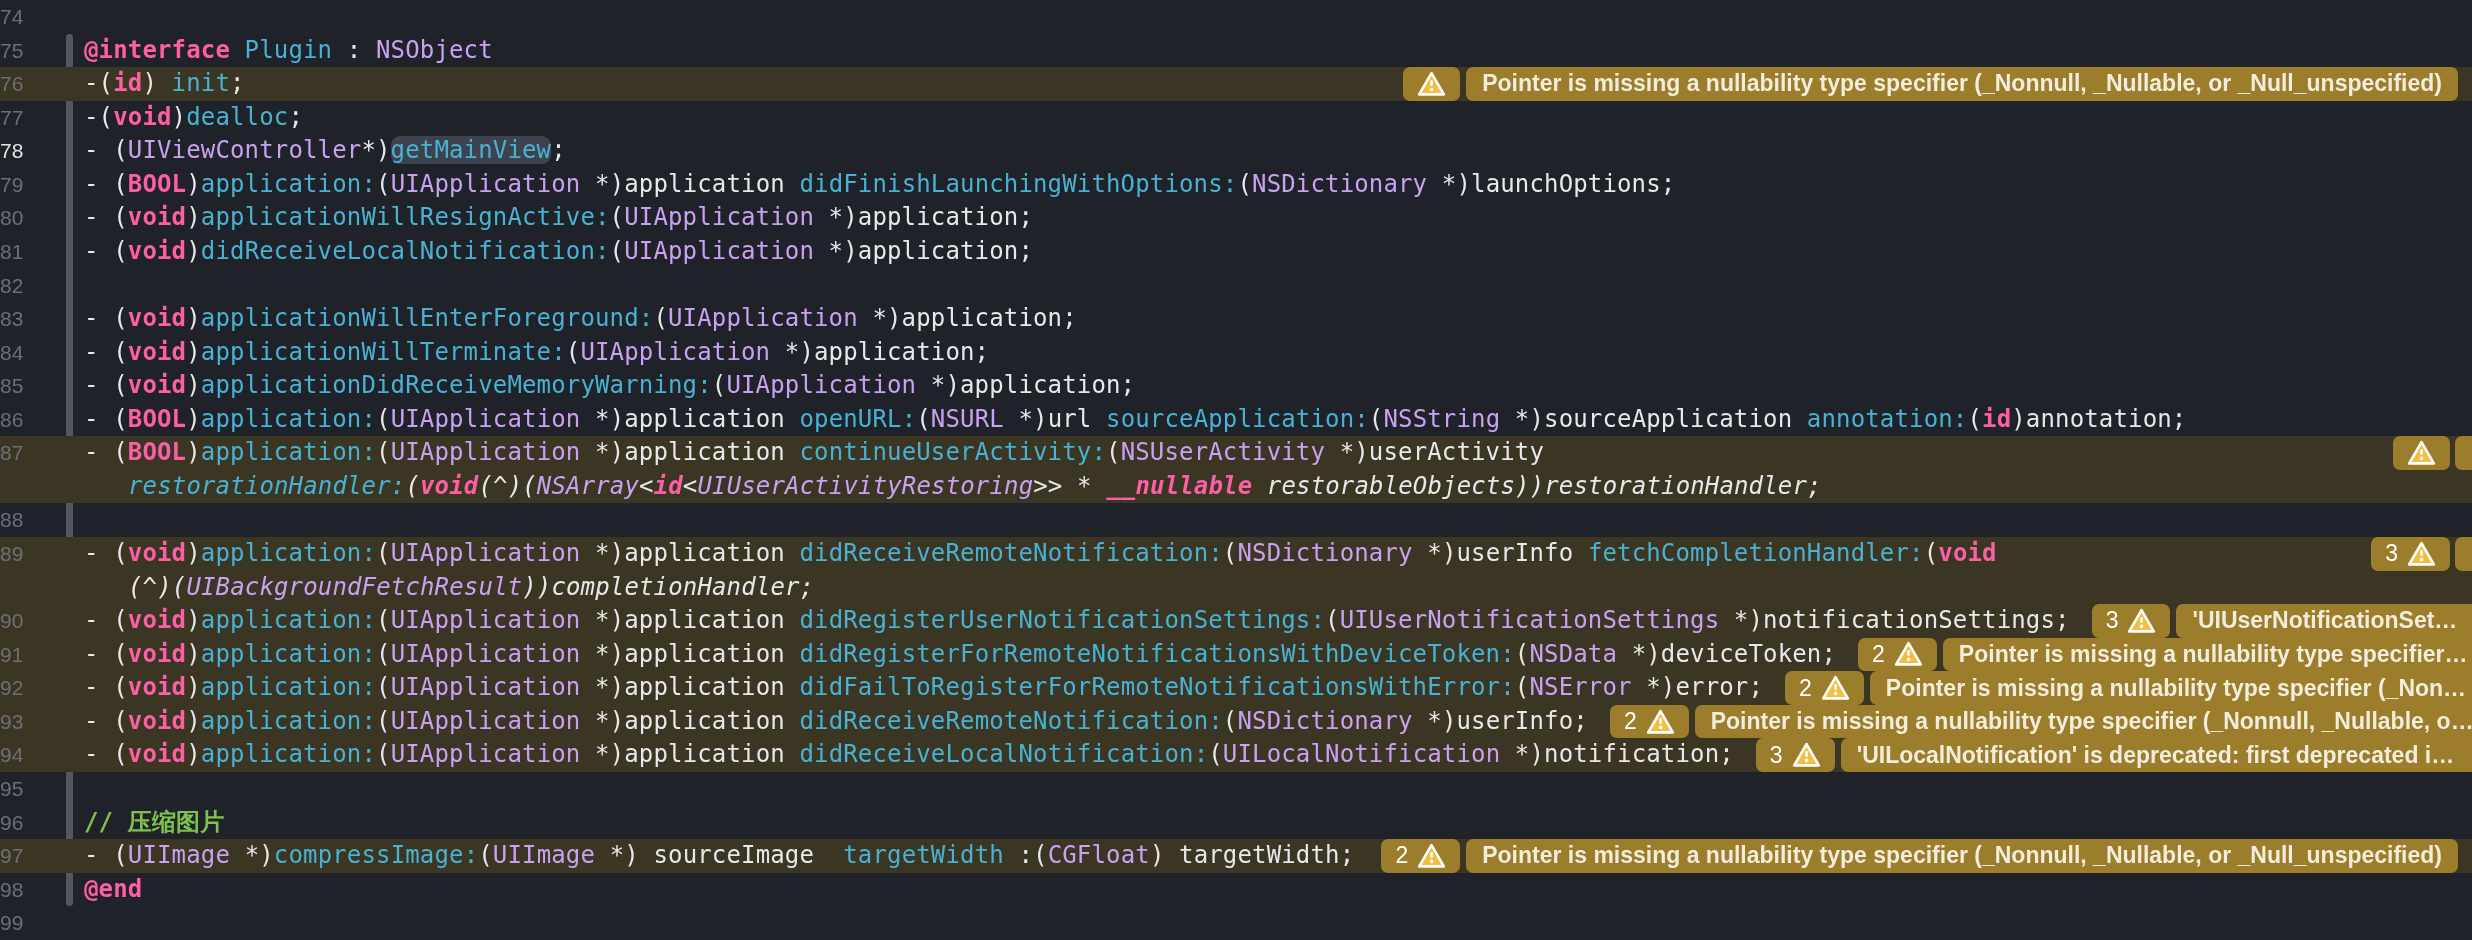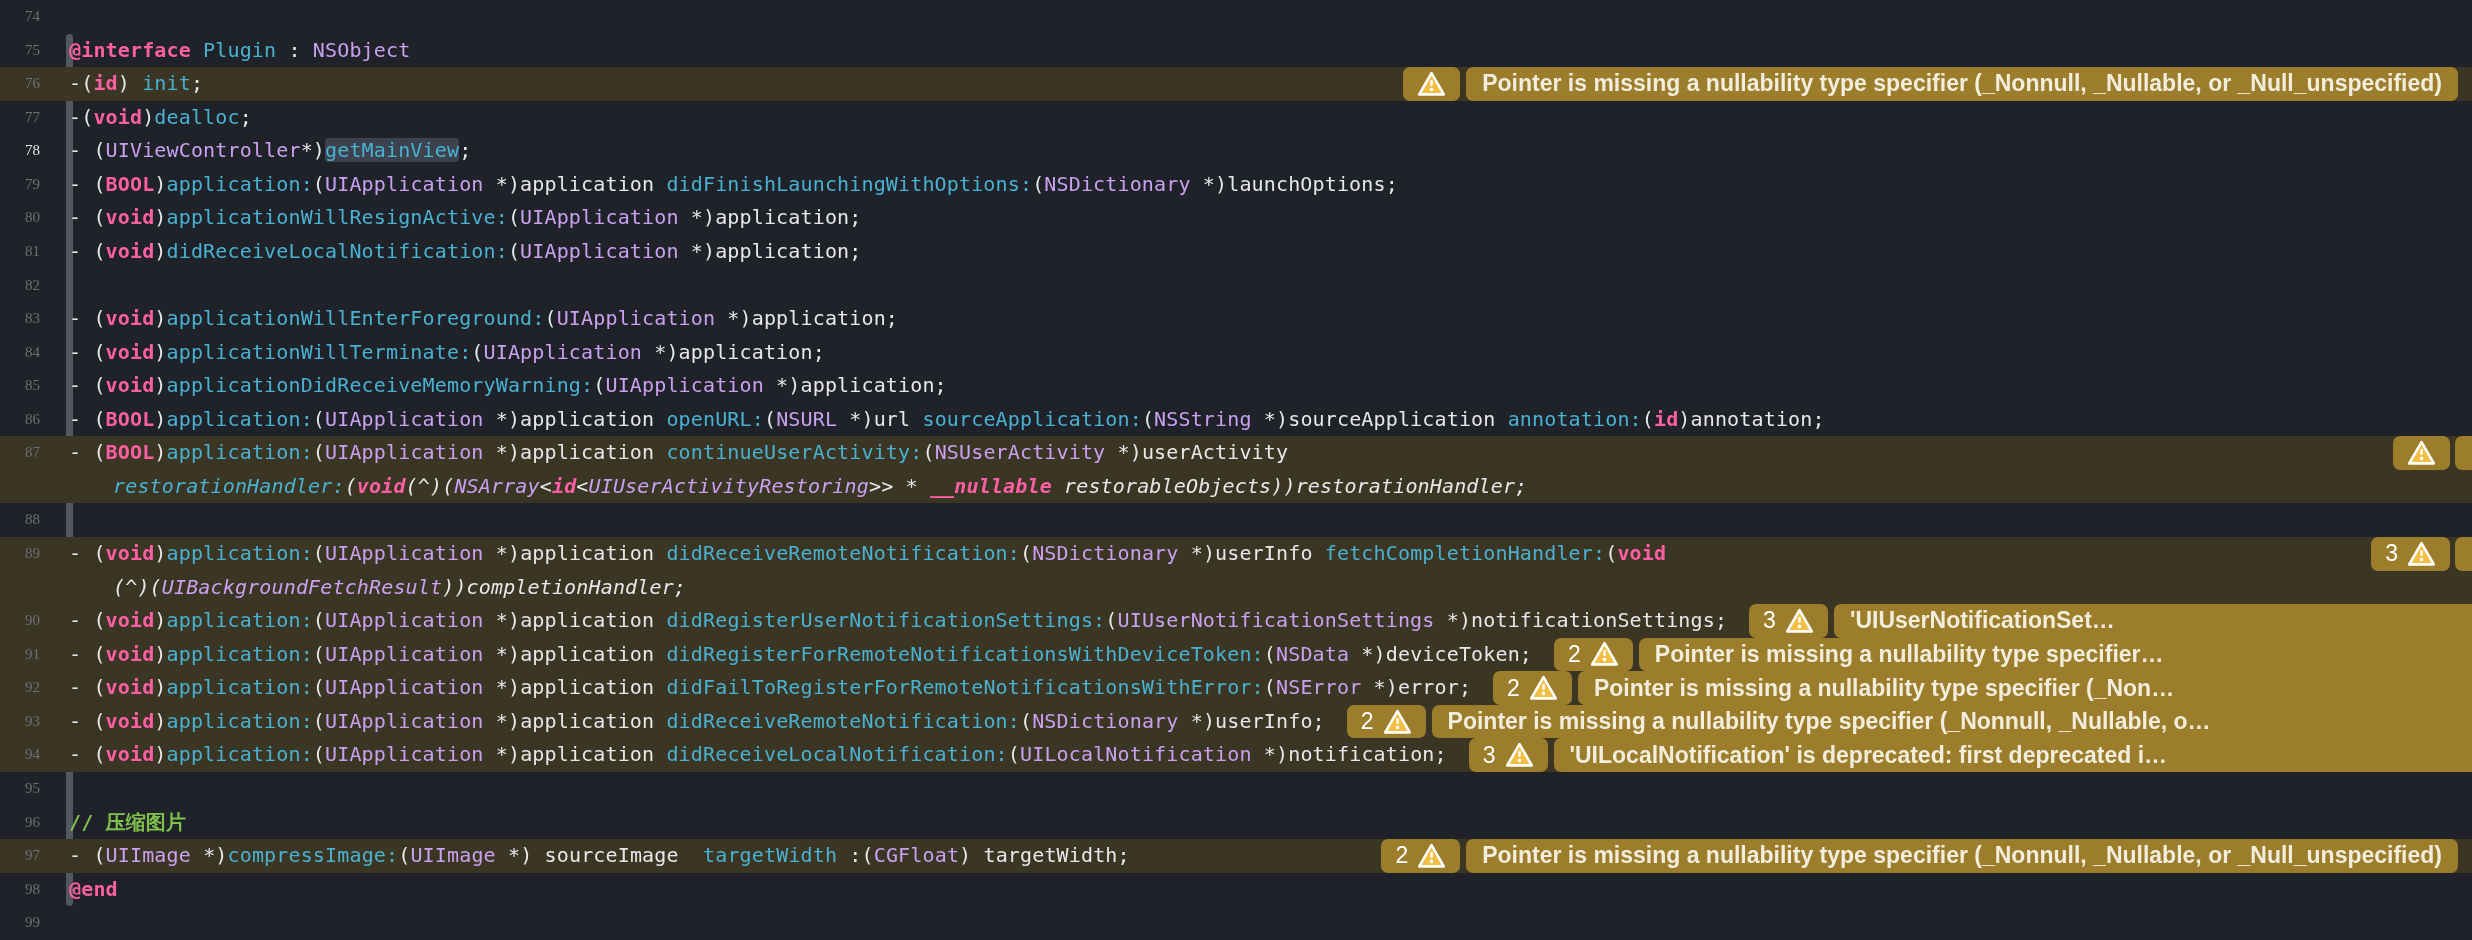--- a/index.html
+++ b/index.html
@@ -14,48 +14,48 @@
   .row{
     display:flex;
     align-items:stretch;
     height:33.57px;
     white-space:pre;
   }
   .row.warn{background:var(--warnbg,#3B3524);}
   .lnum{
     flex:none;
     width:40px;
-    text-align:right;
-    font-family:Liberation Serif, serif;
-    font-size:15px;
+    text-align:left;
+    font-family:Liberation Sans, sans-serif;
+    font-size:21px;
     line-height:33.57px;
     color:var(--lnum,#6E6E75);
   }
   .lnum.active{color:var(--lnumActive,#E4E4E5);}
   .code{
     flex:none;
-    margin-left:29px;
-    font-size:20px;
+    margin-left:44px;
+    font-size:24px;
     line-height:33.57px;
     letter-spacing:0.15px;
     color:var(--plain,#E8E8EA);
   }
   .code.wrapind{padding-left:44px;font-style:italic;}
   .tk-k{color:var(--kw,#FC5FA3);font-weight:bold;}
   .tk-t{color:var(--type,#C9A1F0);}
   .tk-m{color:var(--method,#49B2D2);}
   .tk-p{color:var(--plain,#E8E8EA);}
   .tk-c{color:var(--comment,#80C14D);font-weight:bold;}
   .u{
     background-image:linear-gradient(var(--underline,#FFB13B),var(--underline,#FFB13B));
     background-repeat:no-repeat;
     background-position:left 29px;
     background-size:100% 3px;
   }
-  .sel{background:var(--selbg,#3D434E);border-radius:4px;}
+  .sel{background:var(--selbg,#3D434E);border-radius:9px;}
   
   #change-bar{
     position:absolute;
     left:66px;top:34px;
     width:7px;height:872px;
     background:var(--bar,#52565E);
     border-radius:4px;
   }
   
   .ann{display:flex;align-items:stretch;}

